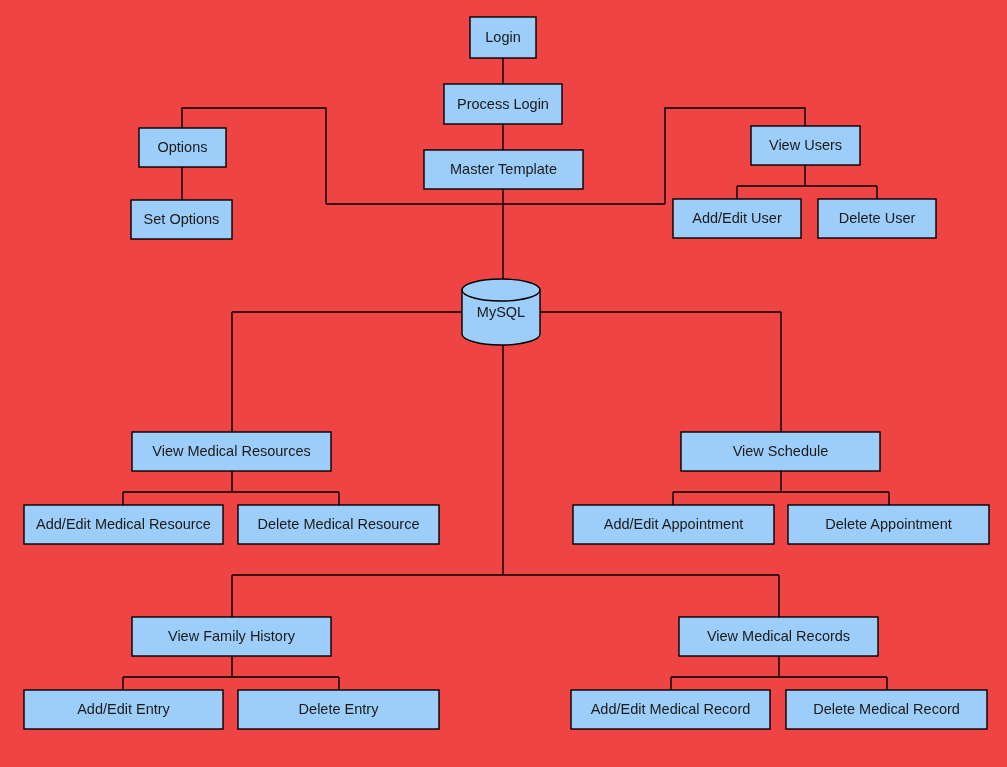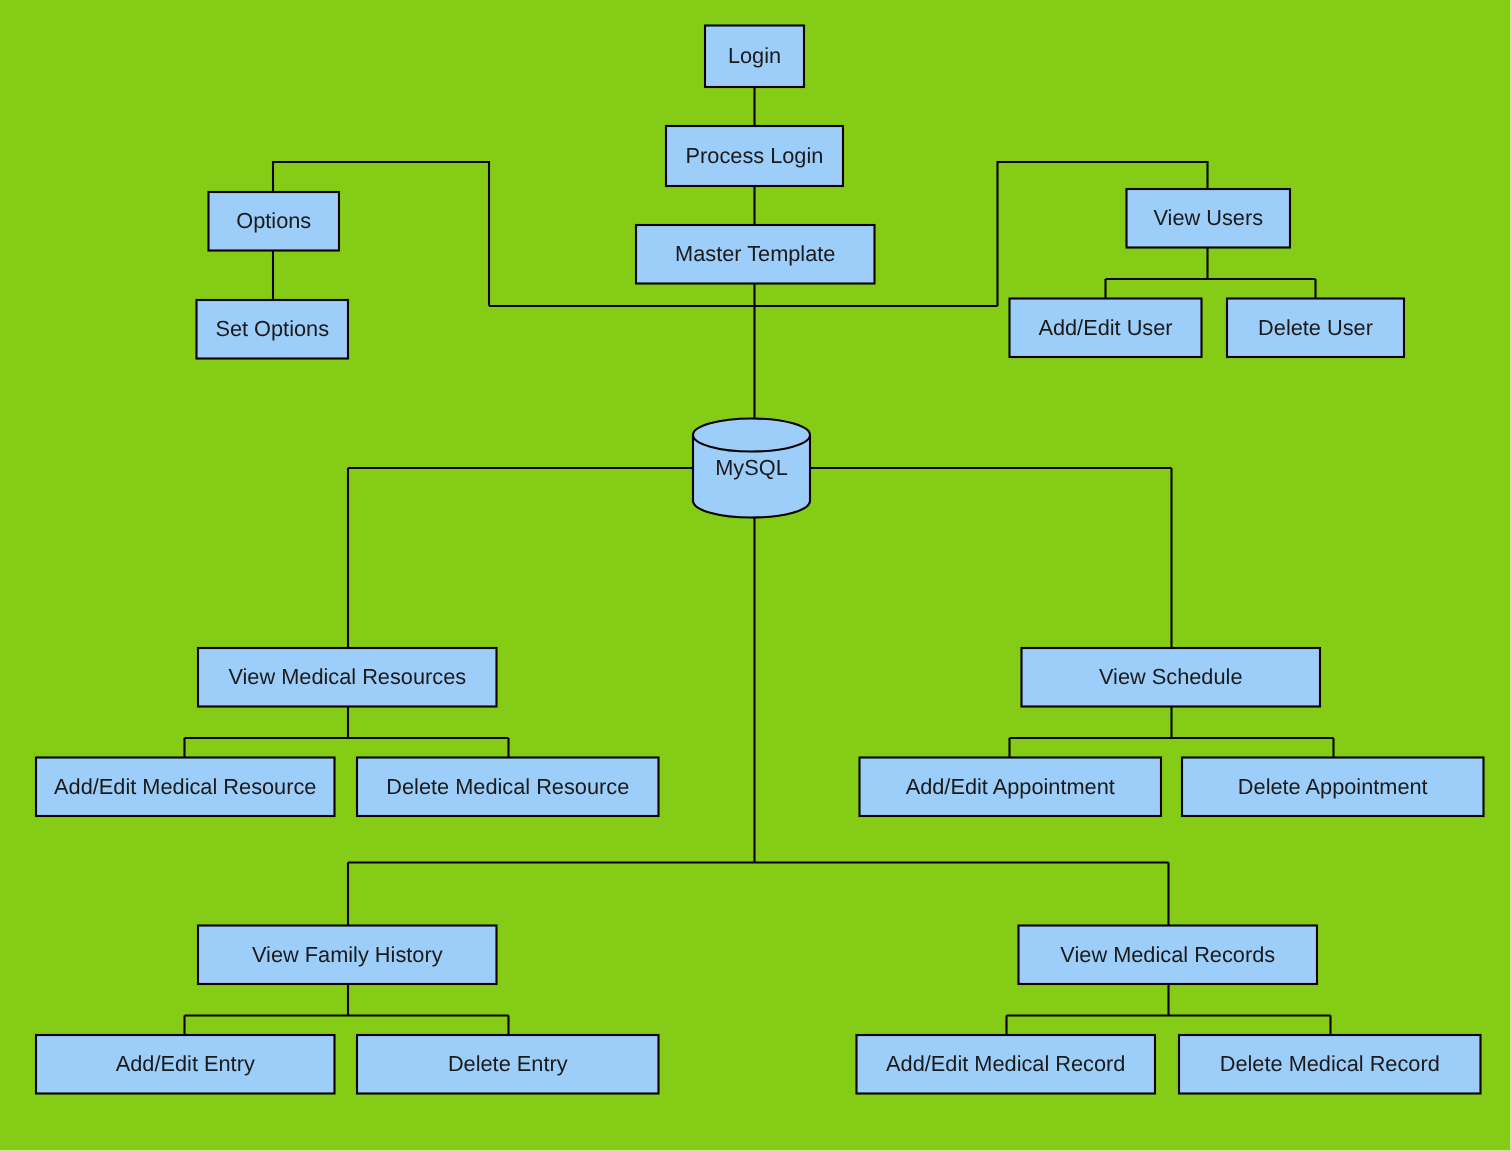--- a/index.html
+++ b/index.html
@@ -10,21 +10,21 @@
   body {
     width: 1007px;
     height: 767px;
     font-family: "Liberation Sans", sans-serif;
     overflow: hidden;
   }
   #diagram-root {
     position: relative;
     width: 1007px;
     height: 767px;
-    background: #84cc16;
+    background: #ef4444;
   }
   svg#flowchart {
     display: block;
     width: 1007px;
     height: 767px;
   }
   .node-rect {
     fill: #9CCEF9;
     stroke: #000000;
     stroke-width: 1.4;

